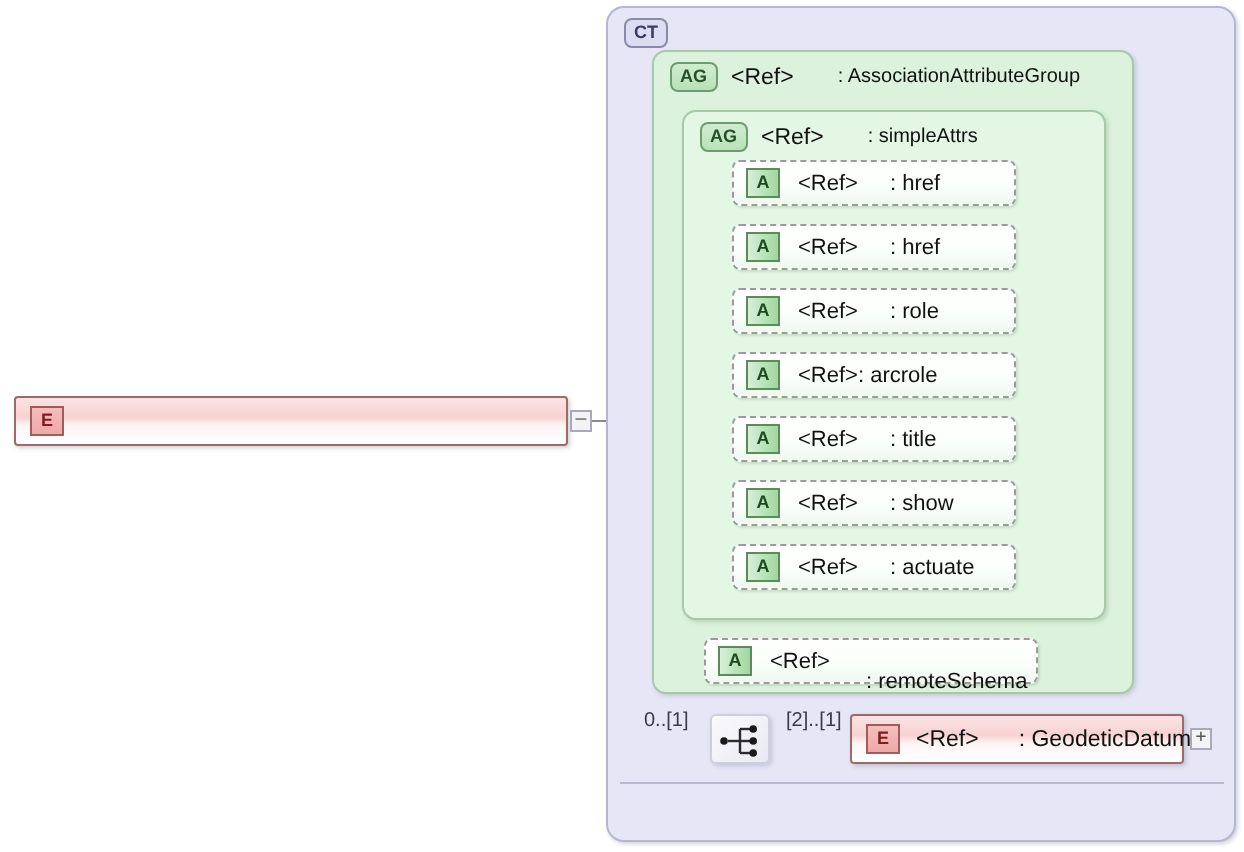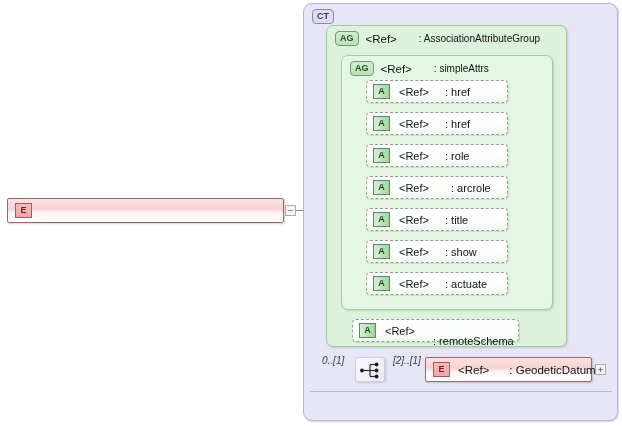--- a/index.html
+++ b/index.html
@@ -128,21 +128,20 @@
     border:1px solid #cfcfdc;
     border-radius:3px;
     background:linear-gradient(135deg,#fafafd,#e9e9f2);
     box-shadow:1px 1px 2px rgba(120,120,150,.30);
   }
 
   
   .card{
     position:absolute;
     font-size:10px;
-    font-style:italic;
     color:#3a3a4a;
     white-space:nowrap;
   }
 
   
   .desc-rule{position:absolute;height:1px;background:#b9b9cf;}
   .desc-text{
     position:absolute;
     font-size:10.5px;
     font-style:italic;
@@ -226,21 +225,21 @@
 
   <div class="attr-box" style="left:366px;top:144px;width:142px;height:23px;">
     <span class="attr-badge">A</span>
     <span class="attr-ref">&lt;Ref&gt;</span>
     <span class="attr-name" style="left:78px;">: role</span>
   </div>
 
   <div class="attr-box" style="left:366px;top:176px;width:142px;height:23px;">
     <span class="attr-badge">A</span>
     <span class="attr-ref">&lt;Ref&gt;</span>
-    <span class="attr-name" style="left:84px;">: arcrole</span>
+    <span class="attr-name" style="left:62px;">: arcrole</span>
   </div>
 
   <div class="attr-box" style="left:366px;top:208px;width:142px;height:23px;">
     <span class="attr-badge">A</span>
     <span class="attr-ref">&lt;Ref&gt;</span>
     <span class="attr-name" style="left:78px;">: title</span>
   </div>
 
   <div class="attr-box" style="left:366px;top:240px;width:142px;height:23px;">
     <span class="attr-badge">A</span>

